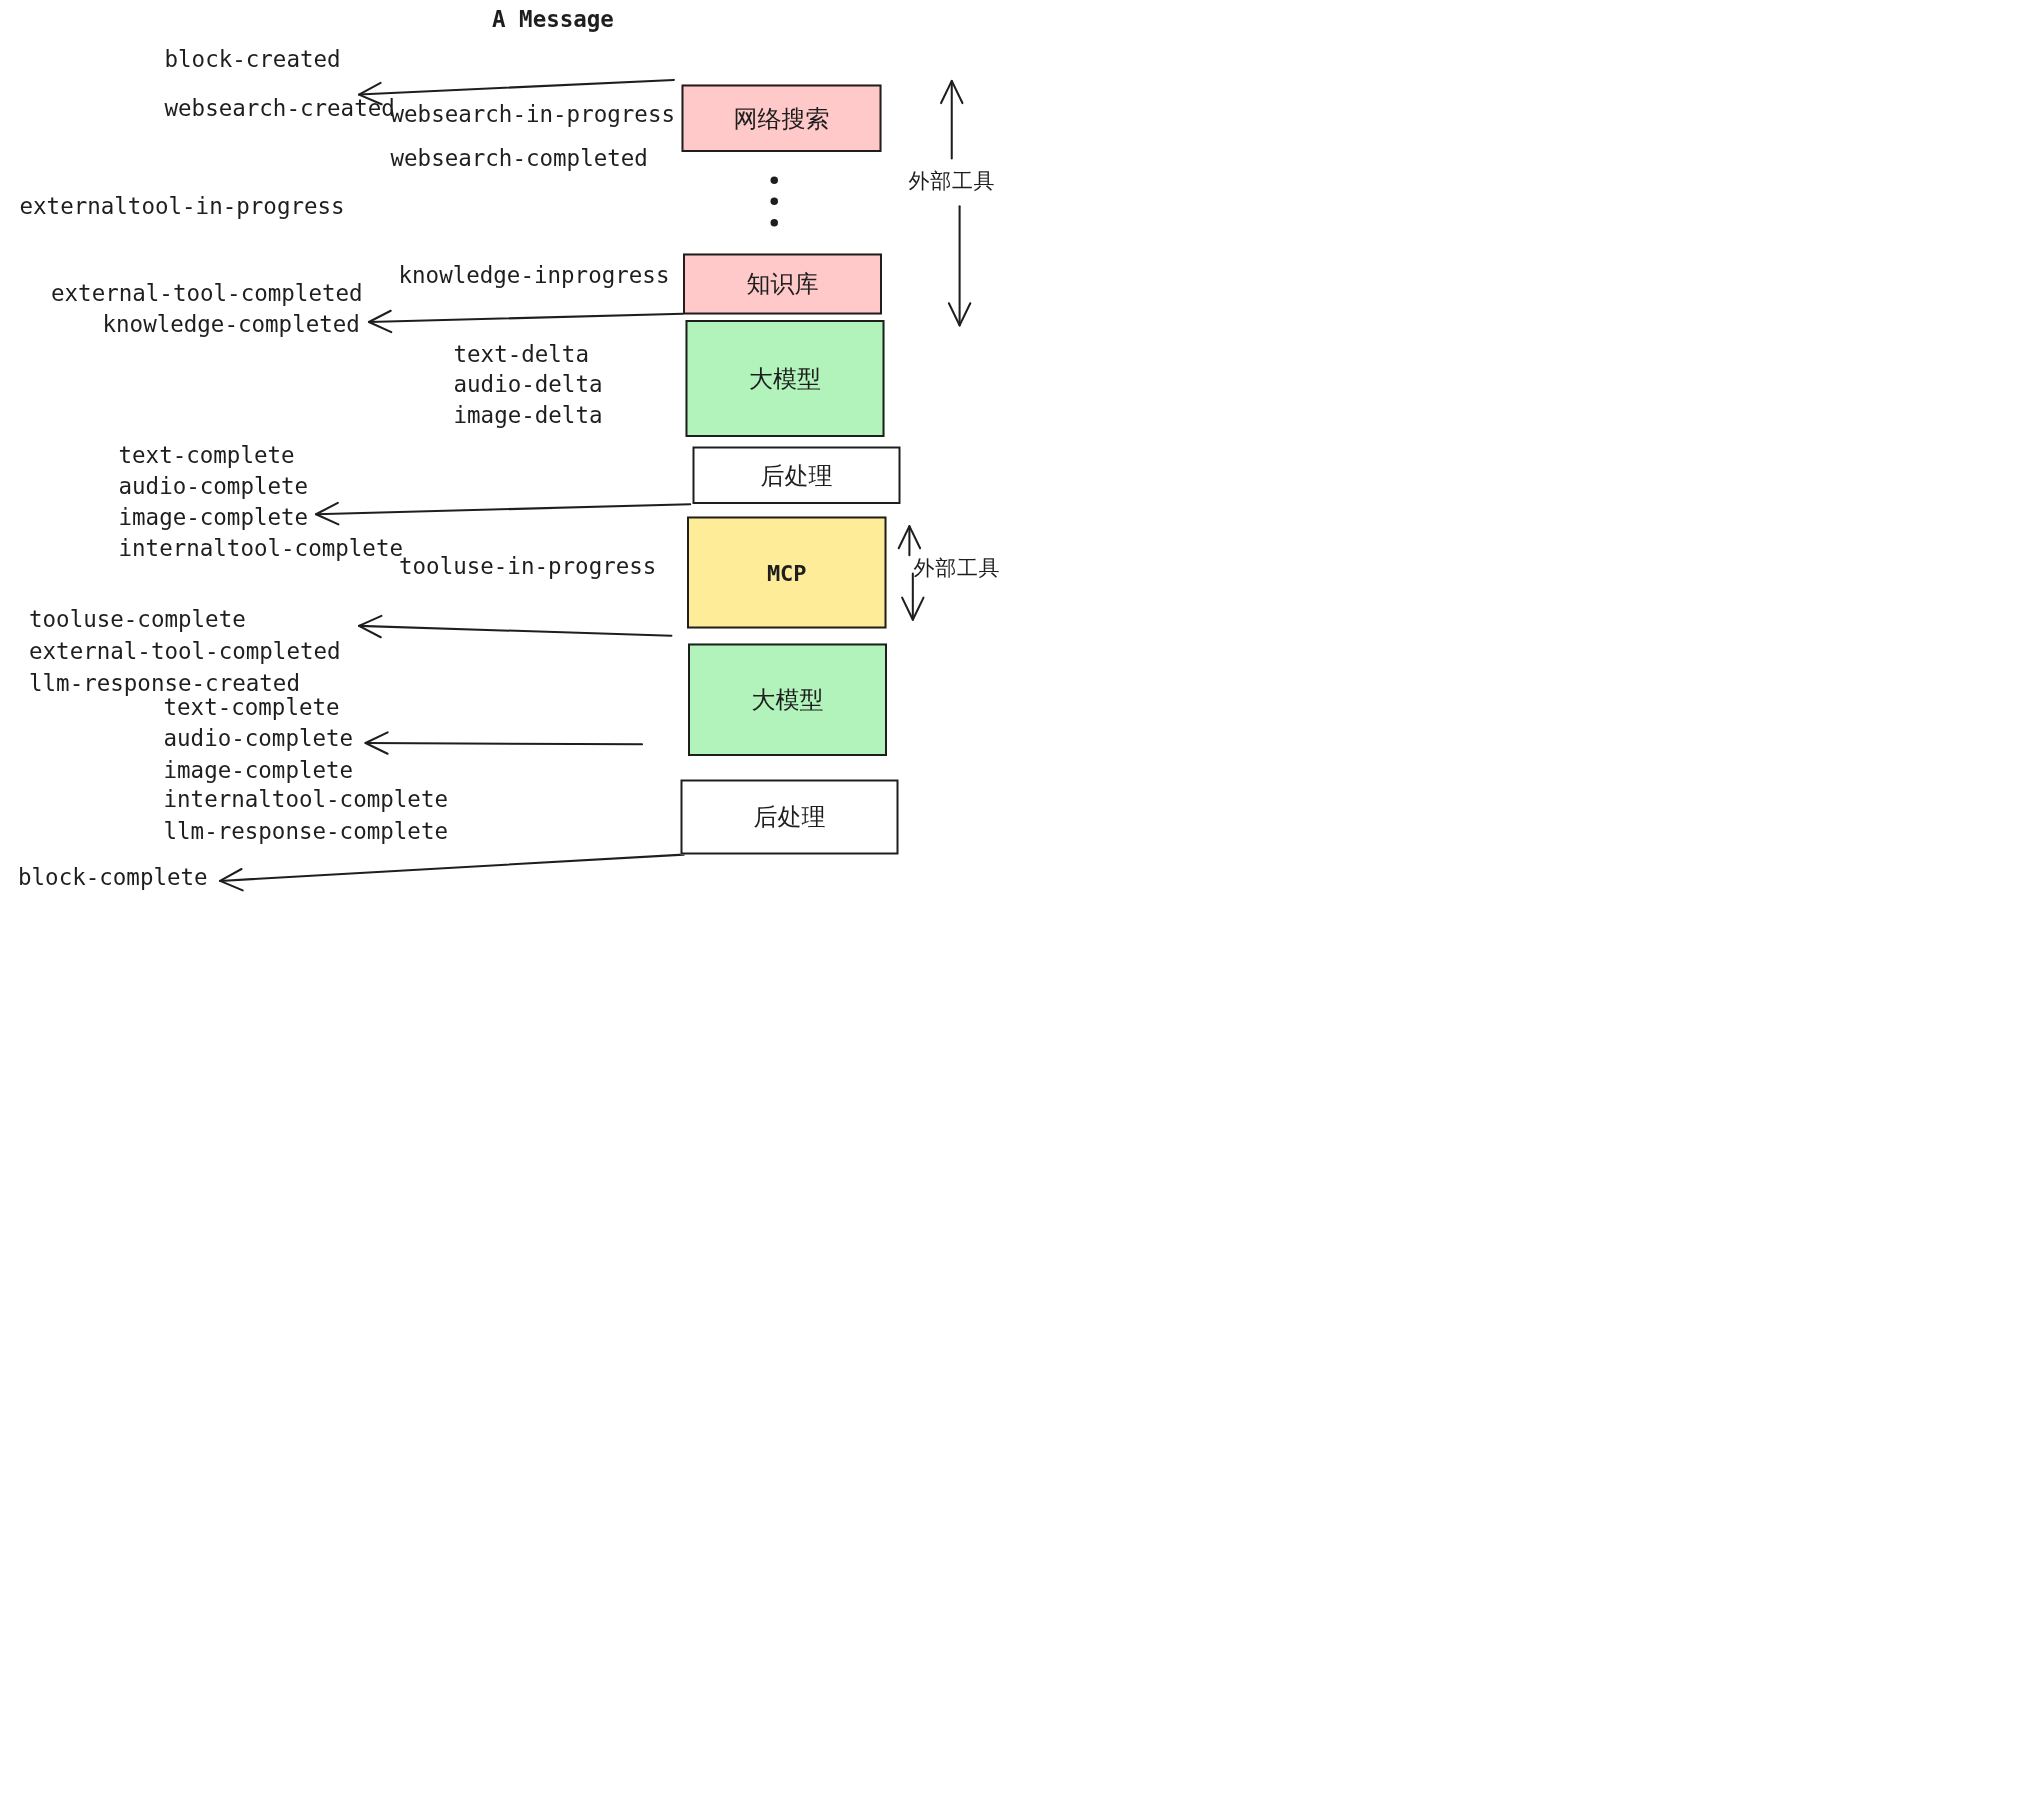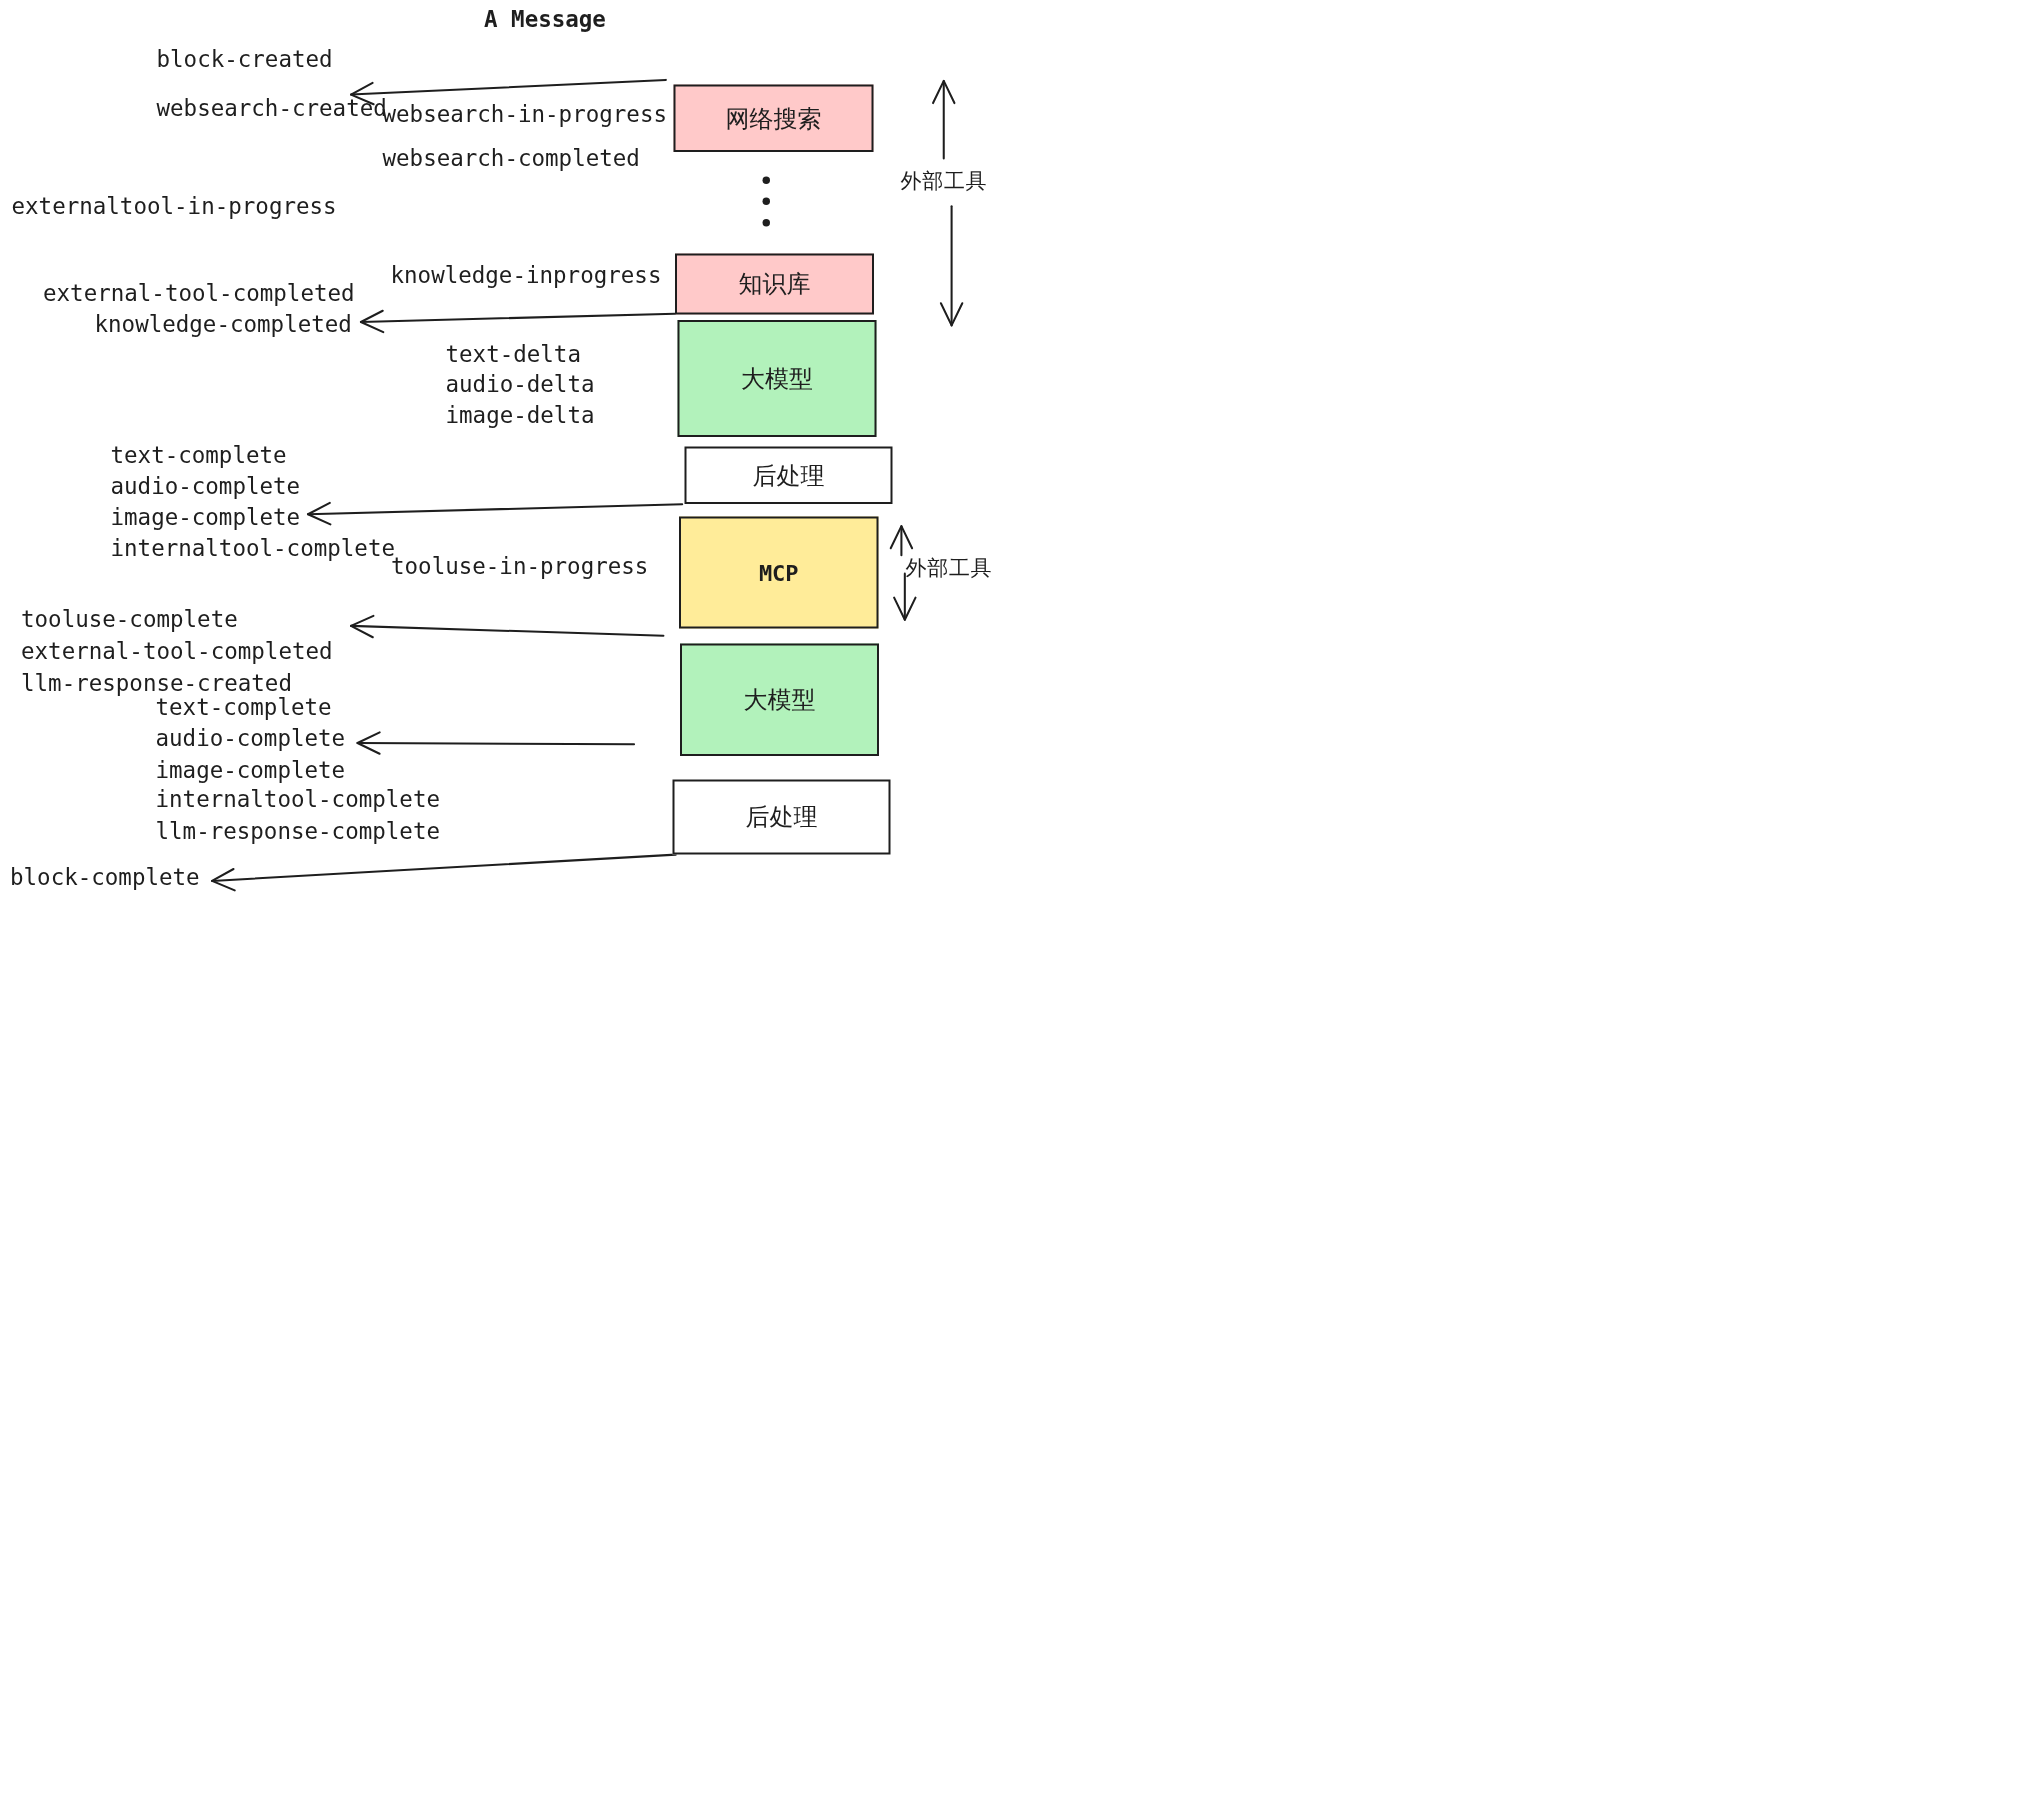--- a/index.html
+++ b/index.html
@@ -1,17 +1,17 @@
 <!DOCTYPE html>
 <html style="font-size:11px"><head>
 <meta charset="utf-8">
 <style>
   html,body{margin:0;padding:0;background:#ffffff;}
   body{font-family:"DejaVu Sans Mono","Liberation Mono",monospace;}
-  #stage{position:relative;width:1018px;height:898px;overflow:hidden;background:#fff;}
+  #stage{position:relative;width:1018px;height:898px;overflow:hidden;background:#fff;margin-left:8px;}
   #canvas{position:absolute;left:0;top:0;width:2035px;height:1796px;
           transform:scale(0.5);transform-origin:0 0;background:#fff;}
   #page-title{position:absolute;font-size:45px;font-weight:bold;color:#1e1e1e;white-space:nowrap;}
   .event{position:absolute;font-size:45px;line-height:1.05;color:#1e1e1e;white-space:pre;
          font-family:"DejaVu Sans Mono","Liberation Mono",monospace;}
   .node{position:absolute;box-sizing:border-box;border:4.8px solid #1e1e1e;
         display:flex;align-items:center;justify-content:center;
         font-family:"DejaVu Sans","Liberation Sans",sans-serif;
         font-size:48px;color:#1e1e1e;white-space:nowrap;}
   .node.mono{font-family:"DejaVu Sans Mono","Liberation Mono",monospace;font-size:44px;font-weight:bold;}

